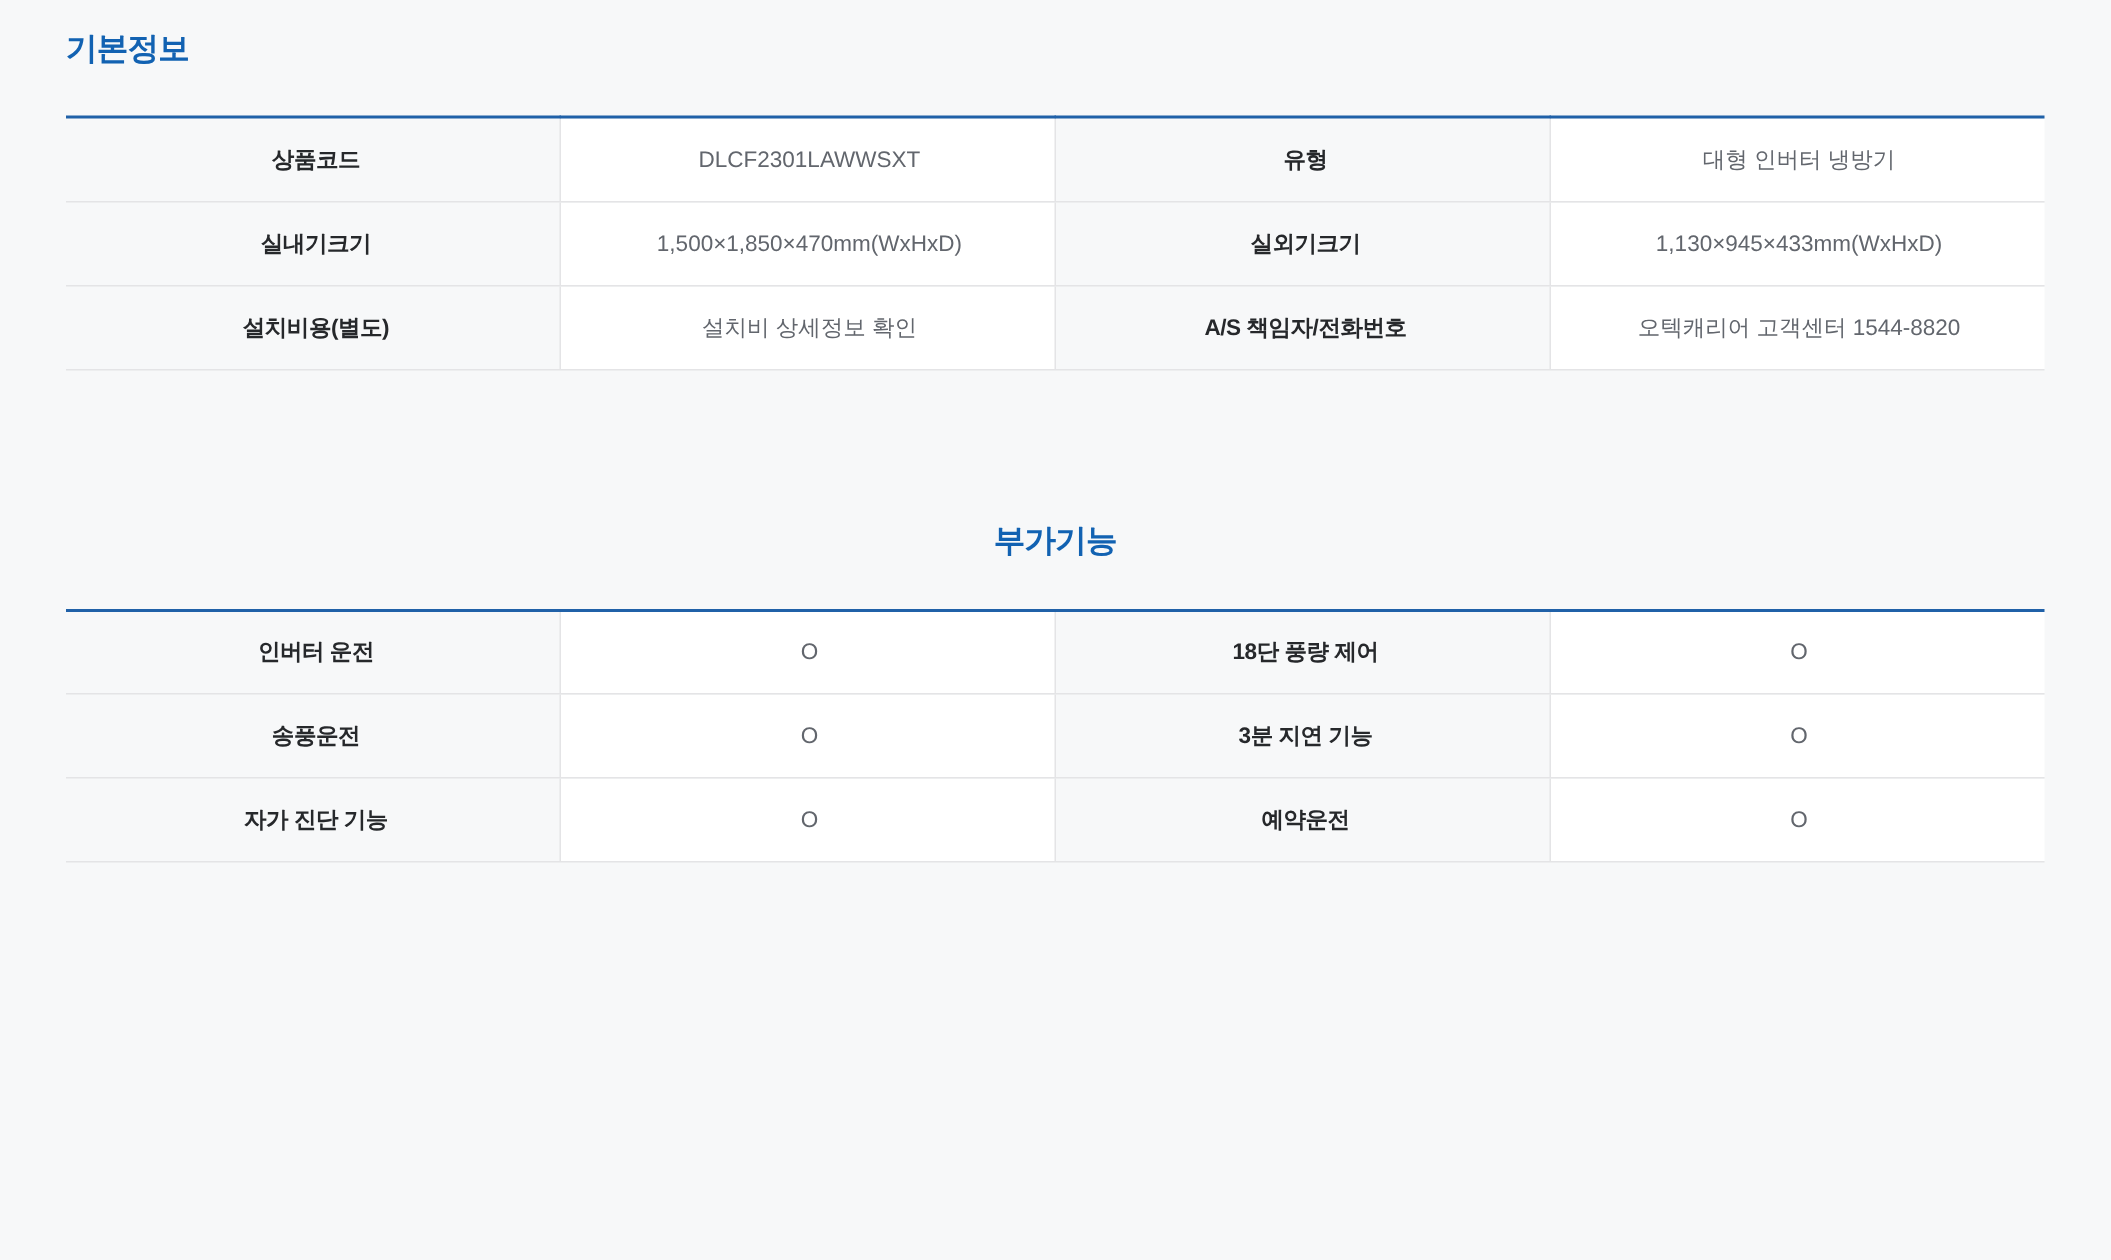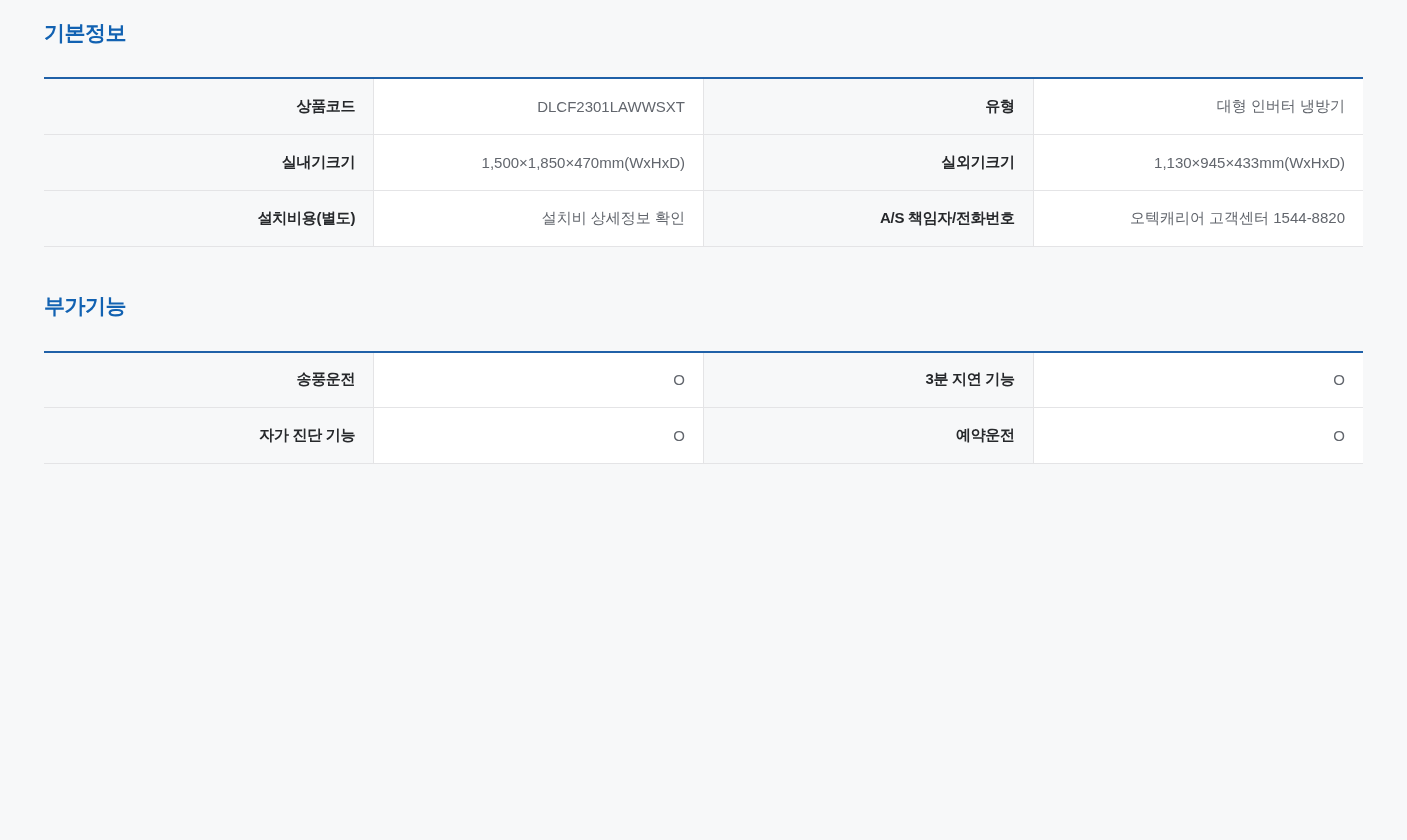--- a/index.html
+++ b/index.html
@@ -25,38 +25,39 @@
   }
   h2.section-title{
     margin:0;
     font-size:21px;
     line-height:30px;
     font-weight:700;
     color:var(--accent);
     letter-spacing:-0.5px;
   }
   h2.section-title.second{
-    margin-top:44px;
+    margin-top:99px;
+    text-align:center;
   }
   table.spec-table{
     width:100%;
     border-collapse:collapse;
     table-layout:fixed;
     border-top:2px solid var(--top-border);
     margin-top:29px;
   }
   table.spec-table.second{
     margin-top:30px;
   }
   .spec-table th,
   .spec-table td{
     height:56px;
     box-sizing:border-box;
     vertical-align:middle;
-    text-align:right;
+    text-align:center;
     border-bottom:1px solid var(--border);
     font-size:15px;
     white-space:nowrap;
     overflow:hidden;
   }
   .spec-table tr > *:not(:first-child){
     border-left:1px solid var(--border);
   }
   .spec-table th{
     width:25%;
@@ -102,20 +103,26 @@
         <td>오텍캐리어 고객센터 1544-8820</td>
       </tr>
     </tbody>
   </table>
 
   <h2 class="section-title second">부가기능</h2>
 
   <table class="spec-table second">
     <tbody>
       <tr>
+        <th>인버터 운전</th>
+        <td>O</td>
+        <th>18단 풍량 제어</th>
+        <td>O</td>
+      </tr>
+      <tr>
         <th>송풍운전</th>
         <td>O</td>
         <th>3분 지연 기능</th>
         <td>O</td>
       </tr>
       <tr>
         <th>자가 진단 기능</th>
         <td>O</td>
         <th>예약운전</th>
         <td>O</td>

